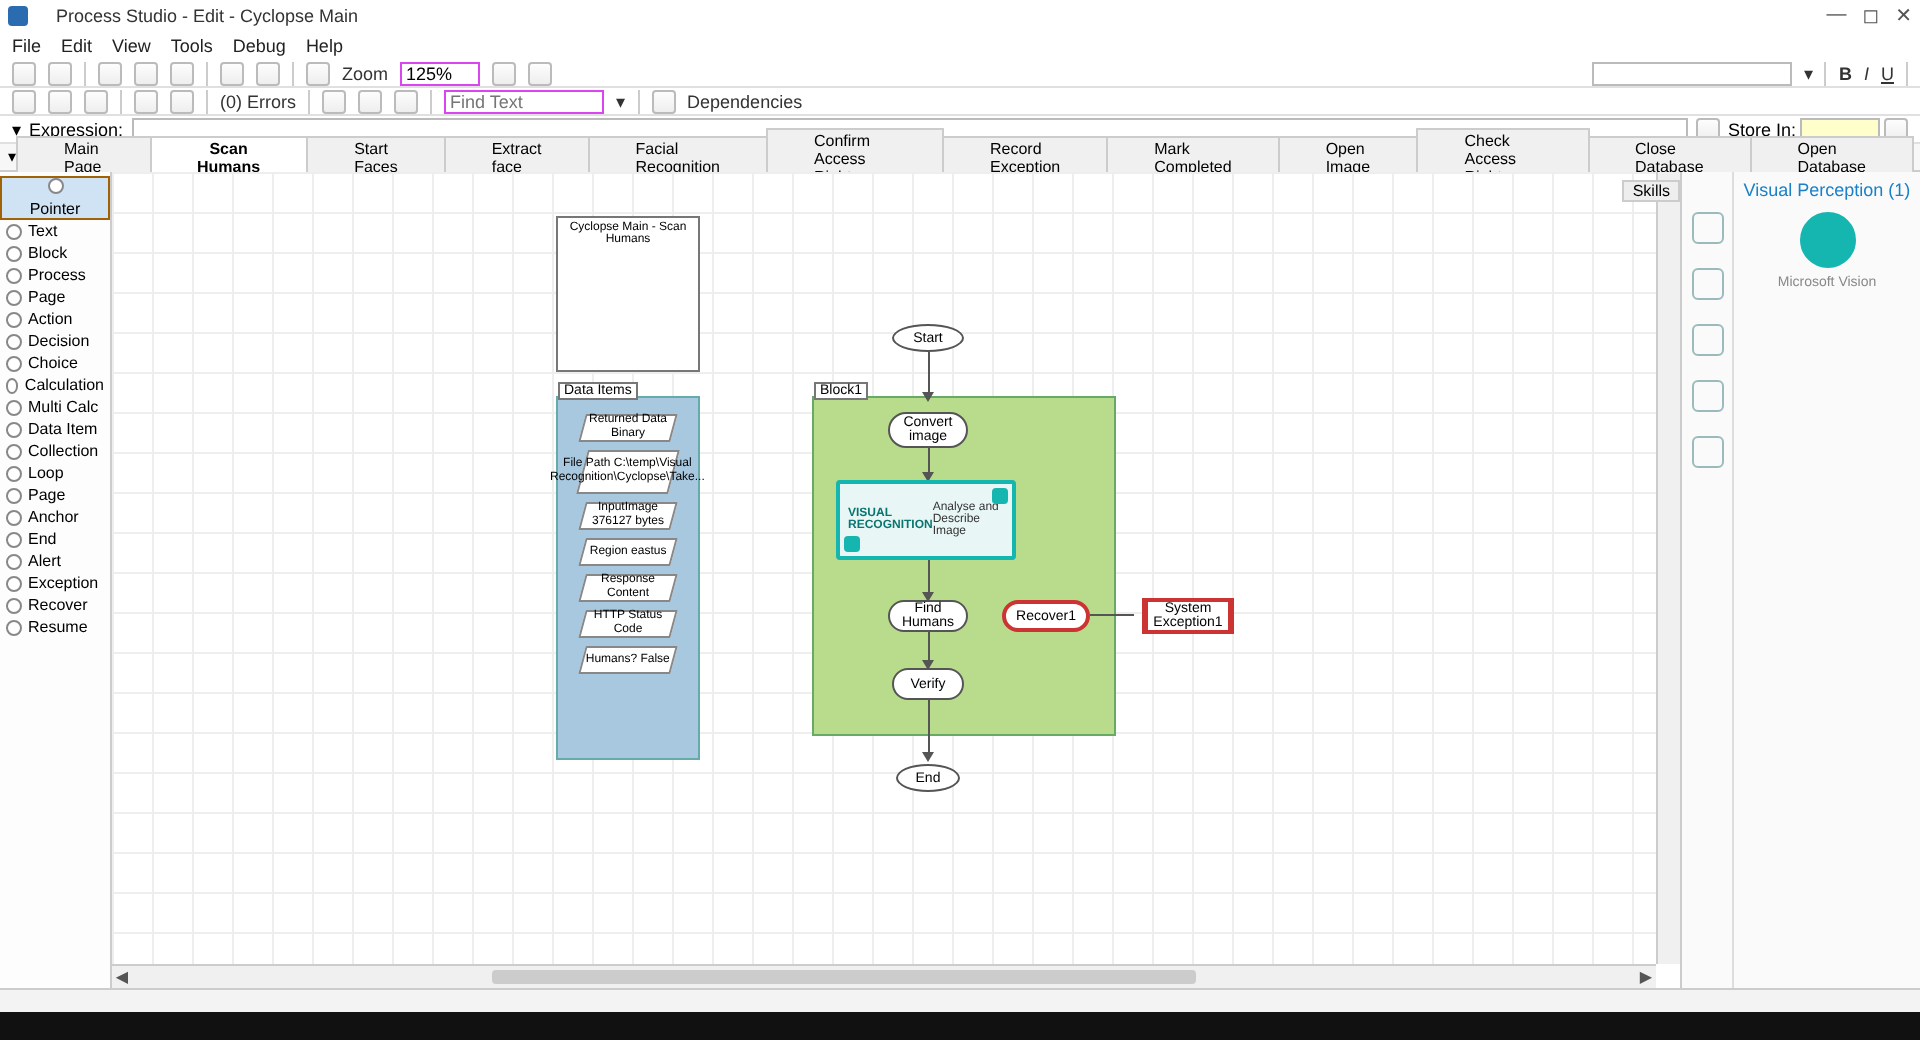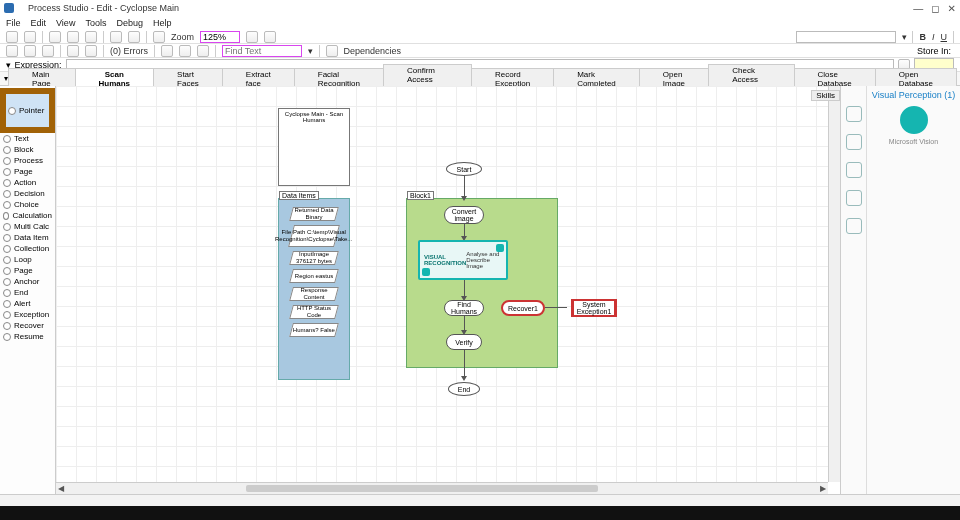--- a/index.html
+++ b/index.html
@@ -14,21 +14,21 @@
 .sep { width:1px; height:12px; background:#ccc; }
 .zoom-label { font-size:9px; }
 .expr-row { height: 14px; display:flex; align-items:center; gap:4px; padding:0 6px; font-size:9px; border-bottom:1px solid #e0e0e0; }
 .expr-row input.expr { flex: 1; height: 12px; border:1px solid #bbb; font-size:9px; padding:0 2px; }
 .tabs-row { height: 14px; display:flex; align-items:center; gap:0; padding:0 4px; font-size:8px; border-bottom:1px solid #ccc; background:#f7f7f7; }
 .tab { padding: 1px 23px; border:1px solid #ccc; border-bottom:none; background:#f0f0f0; margin-right:-1px; cursor:default; }
 .tab.active { background:#fff; font-weight:bold;text-align:center; }
 .main { display:flex; height: calc(520px - 16px - 14px - 14px - 14px - 14px - 14px - 12px - 14px); }
 .palette { width: 56px; border-right:1px solid #ccc; background:#fdfdfd; padding-top:2px; }
 .palette .pitem { display:flex; align-items:center; gap:3px; padding:1px 3px; font-size:8px; cursor:default; }
-.palette .pitem.sel { background:#cfe3f5; border:6px solid #a16207; padding:12px 2px; }
+.palette .pitem.sel { background:#cfe3f5; border:1px solid #a16207; padding:0 2px;flex-direction:column; }
 .pico { width:8px; height:8px; border:1px solid #888; border-radius:50%; background:#fff; }
 .canvas-wrap { flex:1; position:relative; overflow:hidden; }
 .canvas { position:absolute; inset:0 12px 12px 0; background:
   linear-gradient(#eee 1px, transparent 1px) 0 0/20px 20px,
   linear-gradient(90deg,#eee 1px, transparent 1px) 0 0/20px 20px,
   #fff; }
 .scroll-v { position:absolute; right:0; top:0; bottom:12px; width:12px; background:#f0f0f0; border-left:1px solid #ccc; }
 .scroll-h { position:absolute; left:0; right:12px; bottom:0; height:12px; background:#f0f0f0; border-top:1px solid #ccc; display:flex; align-items:center; }
 .scroll-h .thumb { position:absolute; left:190px; right:230px; top:2px; bottom:2px; background:#ccc; border-radius:2px; }
 .scroll-h .arrow { width:10px; height:10px; display:flex; align-items:center; justify-content:center; font-size:8px; color:#555; }
@@ -59,21 +59,21 @@
 .vbo .bicon2 { position:absolute; left:2px; bottom:2px; width:8px; height:8px; background:#15b5b0; border-radius:2px; }
 .recover { border:2px solid #c33; border-radius:10px; background:#fff; }
 .sysex { border:2px solid #c33; border-radius:2px; background:#fff; }
 .sysex::before, .sysex::after { content:""; position:absolute; top:-2px; bottom:-2px; width:3px; background:#c33; }
 .sysex::before { left:-3px; } .sysex::after { right:-3px; }
 .arrow-line { position:absolute; background:#555; }
 .arrow-head { position:absolute; width:0; height:0; border-left:3px solid transparent; border-right:3px solid transparent; border-top:5px solid #555; }
 .findtext { height:12px; width:80px; border:1px solid #d946ef; font-size:9px; padding:0 2px; }
 .combo { height:12px; width:100px; border:1px solid #bbb; font-size:9px; }
 .bold { font-weight:bold; } .ital { font-style:italic; } .ul { text-decoration:underline; }
-.store { display:flex; align-items:center; gap:2px; font-size:9px;flex-direction:column; }
+.store { display:flex; align-items:center; gap:2px; font-size:9px; }
 .store input { width:40px; height:12px; border:1px solid #bbb; font-size:9px; }
 </style>
 </head>
 <body>
 
 <div class="titlebar">
   <div class="left">
     <span class="icon-bp"></span>
     <span>Process Studio - Edit - Cyclopse Main</span>
   </div>

